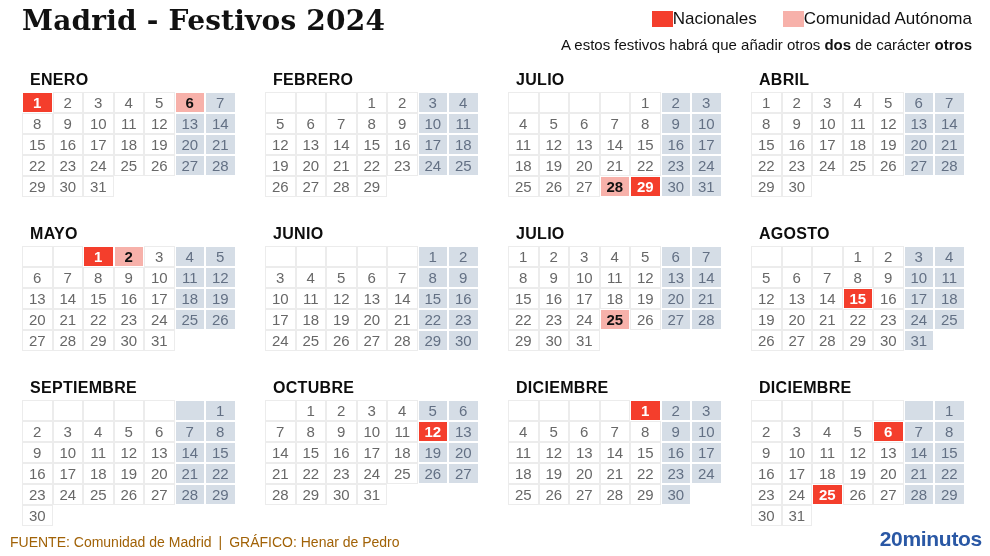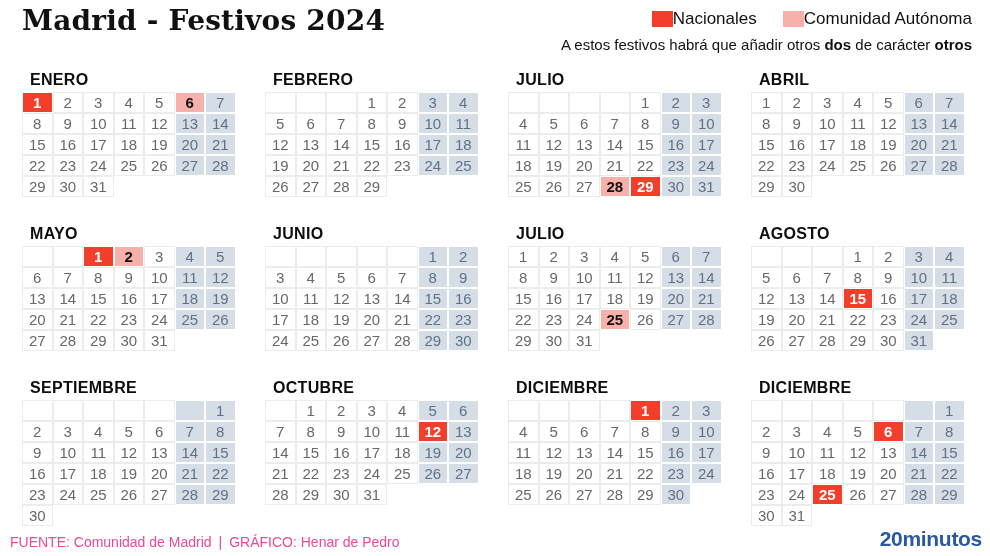--- a/index.html
+++ b/index.html
@@ -24,21 +24,21 @@
   }
   .month-title { font-size:16px; font-weight:700; color:#0d0d0d; margin:0 0 3px 8px; letter-spacing:.3px; }
   .month-grid { display:grid; grid-template-columns:repeat(7,30.5px); grid-auto-rows:21px; }
   .cell {
     box-sizing:border-box; border:1px solid #ececec; background:#fff;
     color:var(--day-text,#686868); font-size:15px; line-height:19px; text-align:center;
   }
   .cell.weekend  { background:var(--weekend-bg,#d5dde6); border-color:#fff; color:var(--weekend-text,#637084); }
   .cell.national { background:var(--national,#f43e2c); border-color:#fff; color:#fff; font-weight:700; }
   .cell.regional { background:var(--regional,#f7b1aa); border-color:#fff; color:#111; font-weight:700; }
-  .footer-left { position:absolute; left:10px; bottom:6px; font-size:14px; color:#ec4899;margin-top:21px; }
+  .footer-left { position:absolute; left:10px; bottom:6px; font-size:14px; color:#a16207;margin-top:21px; }
   .footer-left .sep { margin:0 7px; }
   .logo {
     position:absolute; right:8px; bottom:5px; font-size:21px; font-weight:700;
     color:var(--logo-blue,#2a58a5); letter-spacing:-.3px;
   }
 </style>
 </head>
 <body>
 
 <h1 class="title">Madrid - Festivos 2024</h1>

